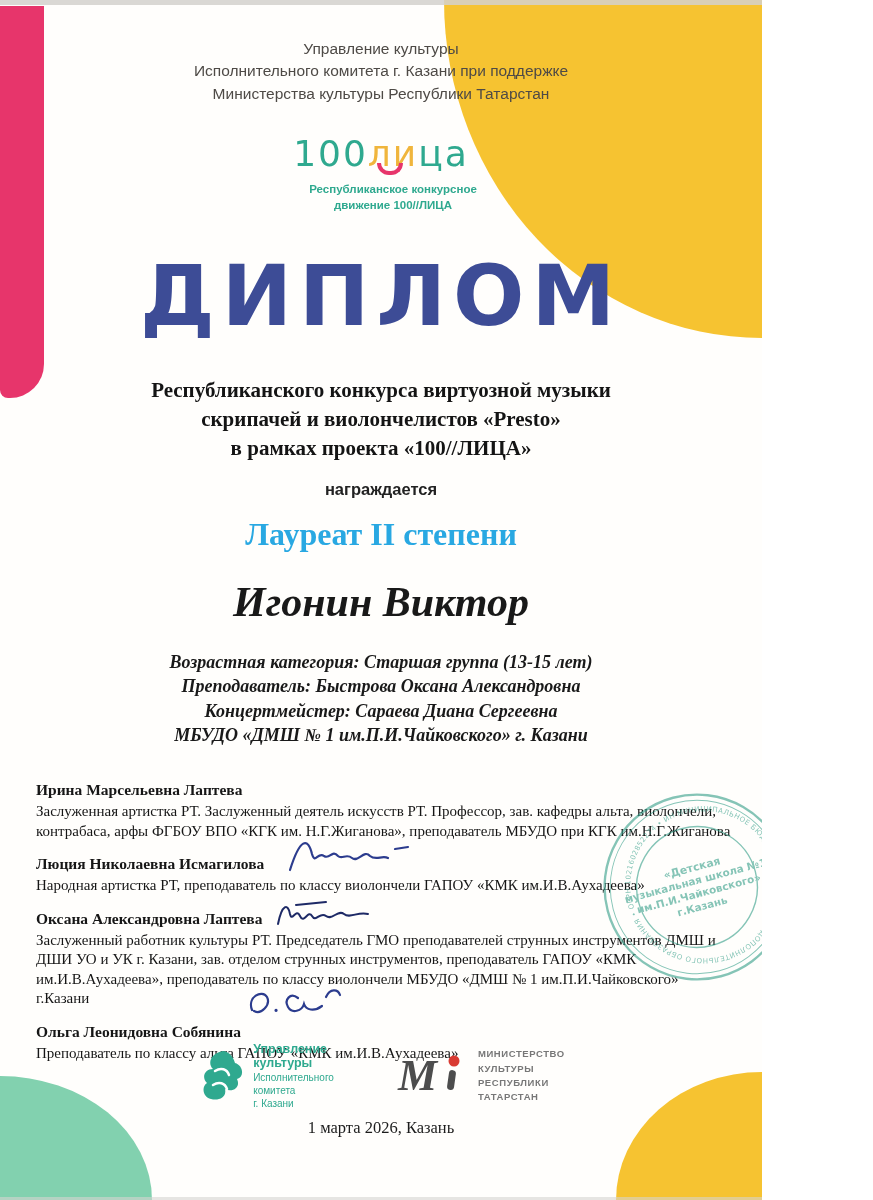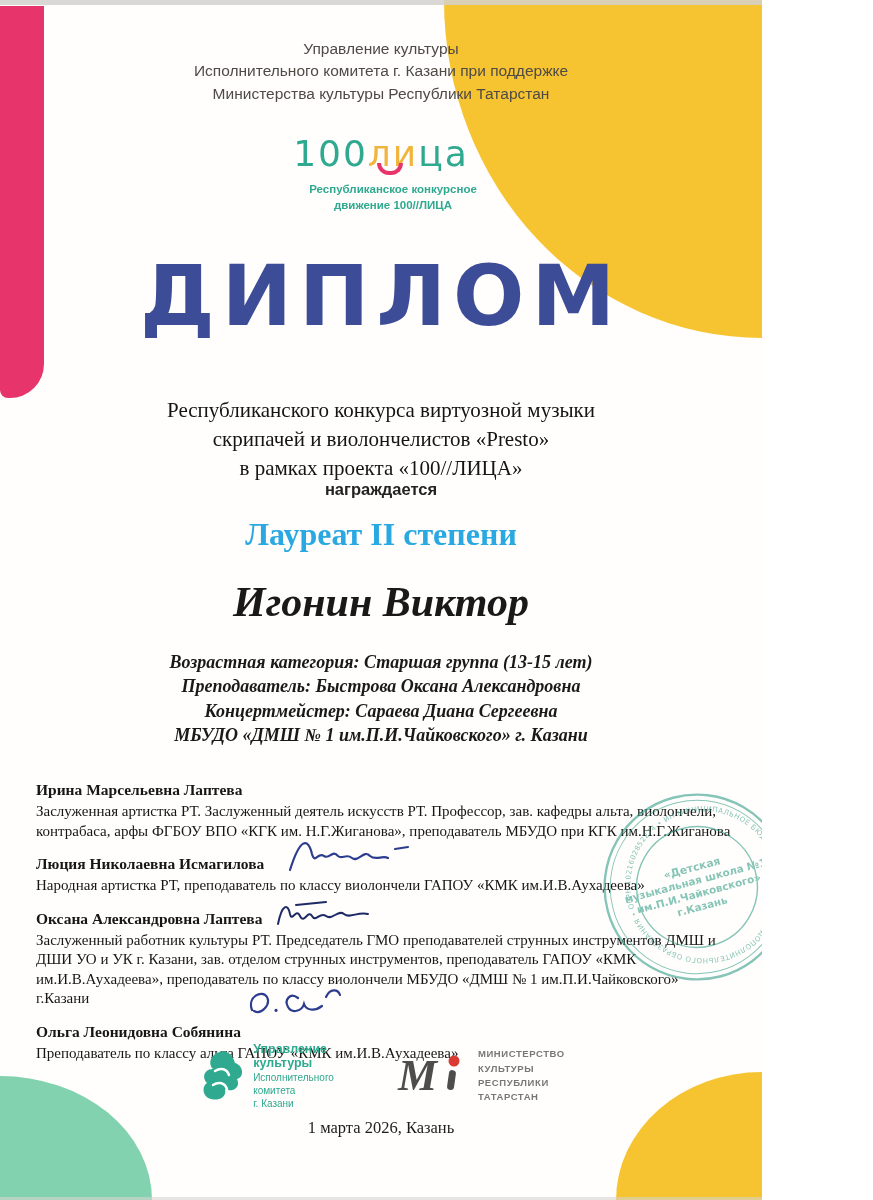--- a/index.html
+++ b/index.html
@@ -28,21 +28,21 @@
   .lg-teal{color:#2FA98F;}
   .lg-yellow{color:#F0B53C;}
   .logo-smile{position:absolute;left:84px;bottom:-3px;width:26px;height:12px;border:4px solid #E7356B;border-top:none;border-radius:0 0 26px 26px;box-sizing:border-box;}
   .logo-sub{margin-top:10px;color:#2FA98F;font-size:11.5px;line-height:1.35;font-weight:bold;margin-left:24px;}
 
   .diploma-title{position:absolute;top:250px;left:0;right:0;text-align:center;
     font-family:"DejaVu Sans",sans-serif;font-weight:800;font-size:84px;letter-spacing:7px;
     color:#3D4C96;line-height:1.1;z-index:2;}
 
   .competition{position:absolute;top:376px;left:0;right:0;text-align:center;
-    font-family:"Liberation Serif",serif;font-weight:normal;font-size:21px;line-height:1.38;color:#141414;z-index:2;margin-top:20px;}
+    font-family:"Liberation Serif",serif;font-weight:bold;font-size:21px;line-height:1.38;color:#141414;z-index:2;}
 
   .awarded{position:absolute;top:480px;left:0;right:0;text-align:center;font-weight:bold;font-size:16.5px;color:#222;z-index:2;}
 
   .award{position:absolute;top:516px;left:0;right:0;text-align:center;
     font-family:"Liberation Serif",serif;font-weight:bold;font-size:32px;color:#29A8E2;z-index:2;}
 
   .recipient{position:absolute;top:578px;left:0;right:0;text-align:center;
     font-family:"Liberation Serif",serif;font-weight:bold;font-style:italic;font-size:42px;color:#191919;z-index:2;}
 
   .details{position:absolute;top:650px;left:0;right:0;text-align:center;

